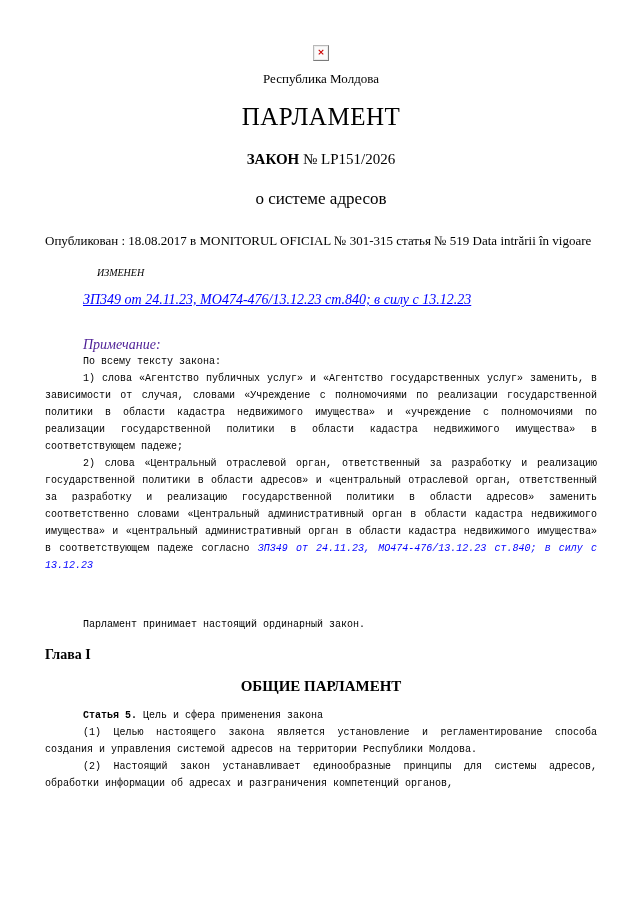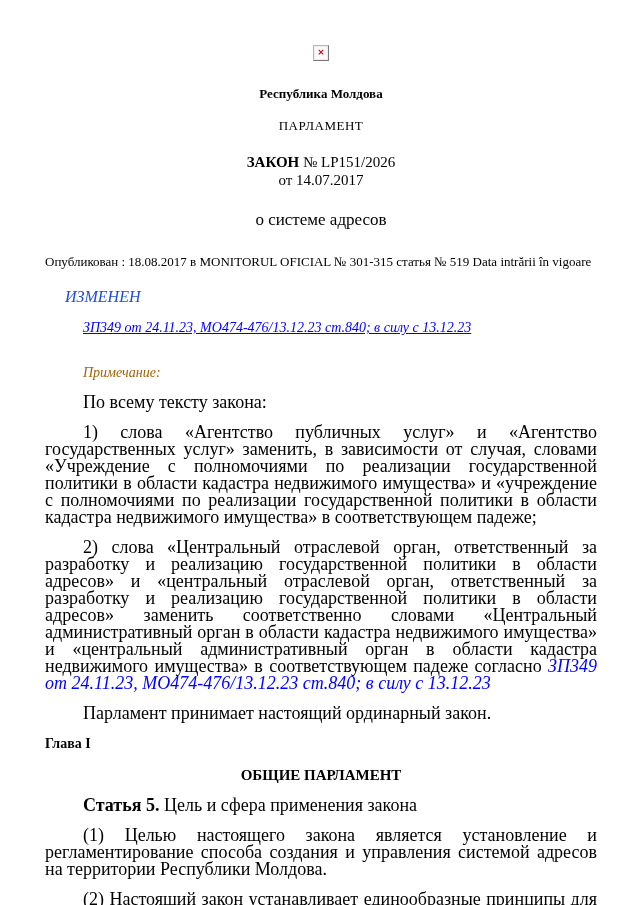--- a/index.html
+++ b/index.html
@@ -27,60 +27,60 @@
     border: 1px solid;
     border-color: #b8b8b8 #7a7a7a #7a7a7a #b8b8b8;
     box-shadow: inset 0 0 0 1px #ececec;
     font-size: 9px;
     font-weight: bold;
     color: #cc0000;
     text-align: center;
     font-family: "DejaVu Sans", sans-serif;
   }
 
-  .country     { margin-top: 25px;  font-size: 13px; font-weight: bold; }
-  .institution { margin-top: 16px; font-size: 13px; letter-spacing: 0.5px; }
+  .country     { margin-top: 10px;  font-size: 13px; font-weight: normal; }
+  .institution { margin-top: 16px; font-size: 25px; letter-spacing: 0.5px; }
   .law-line    { margin-top: 19px; font-size: 15px; line-height: 18px; }
   .law-date    { font-size: 15px; line-height: 18px; }
   .law-title   { margin-top: 21px; font-size: 17px; font-weight: normal; }
 
   .pub {
     margin-top: 24px;
     font-size: 13px;
     white-space: nowrap;
   }
 
   .status {
     margin-top: 18px;
-    margin-left: 20px;
-    font-size: 16px;
+    margin-left: 52px;
+    font-size: 10px;
     font-style: italic;
-    color: #1d4ed8;
+    color: #000000;
   }
   .ref-line { margin-top: 14px; margin-left: 38px; font-size: 14px; }
   .ref-link {
     color: #0000ff;
     font-style: italic;
     text-decoration: underline;
     cursor: pointer;
   }
   .note-label {
     margin-top: 29px;
     margin-left: 38px;
     font-size: 14px;
     font-style: italic;
-    color: #a16207;
+    color: #4c1d95;
   }
 
   p.body {
-    margin-top: 13px;
-    font-size: 18px;
+    font-size: 10px;
     line-height: 17px;
     text-align: justify;
     text-indent: 38px;
+    font-family: Liberation Mono, monospace;
   }
   .inline-ref {
     color: #0000ff;
     font-style: italic;
     cursor: pointer;
   }
 
   .enact { margin-top: 42px; }
   .chapter       { margin-top: 14px; font-size: 14px; font-weight: bold; }
   .chapter-title { margin-top: 15px; font-size: 15px; font-weight: bold; text-align: center; }
@@ -96,21 +96,20 @@
     <span class="broken-img">×</span>
   </div>
 
   <div class="country center">Республика Молдова</div>
 
   <div class="institution center">ПАРЛАМЕНТ</div>
 
   <div class="law-line center">
     <span class="b">ЗАКОН</span><span> № LP151/2026</span>
   </div>
-  <div class="law-date center">от 14.07.2017</div>
 
   <div class="law-title center">о системе адресов</div>
 
   <div class="pub">Опубликован : 18.08.2017 в MONITORUL OFICIAL № 301-315 статья № 519 Data intrării în vigoare</div>
 
   <div class="status">ИЗМЕНЕН</div>
 
   <div class="ref-line">
     <a class="ref-link">ЗП349 от 24.11.23, МО474-476/13.12.23 ст.840; в силу с 13.12.23</a>
   </div>

